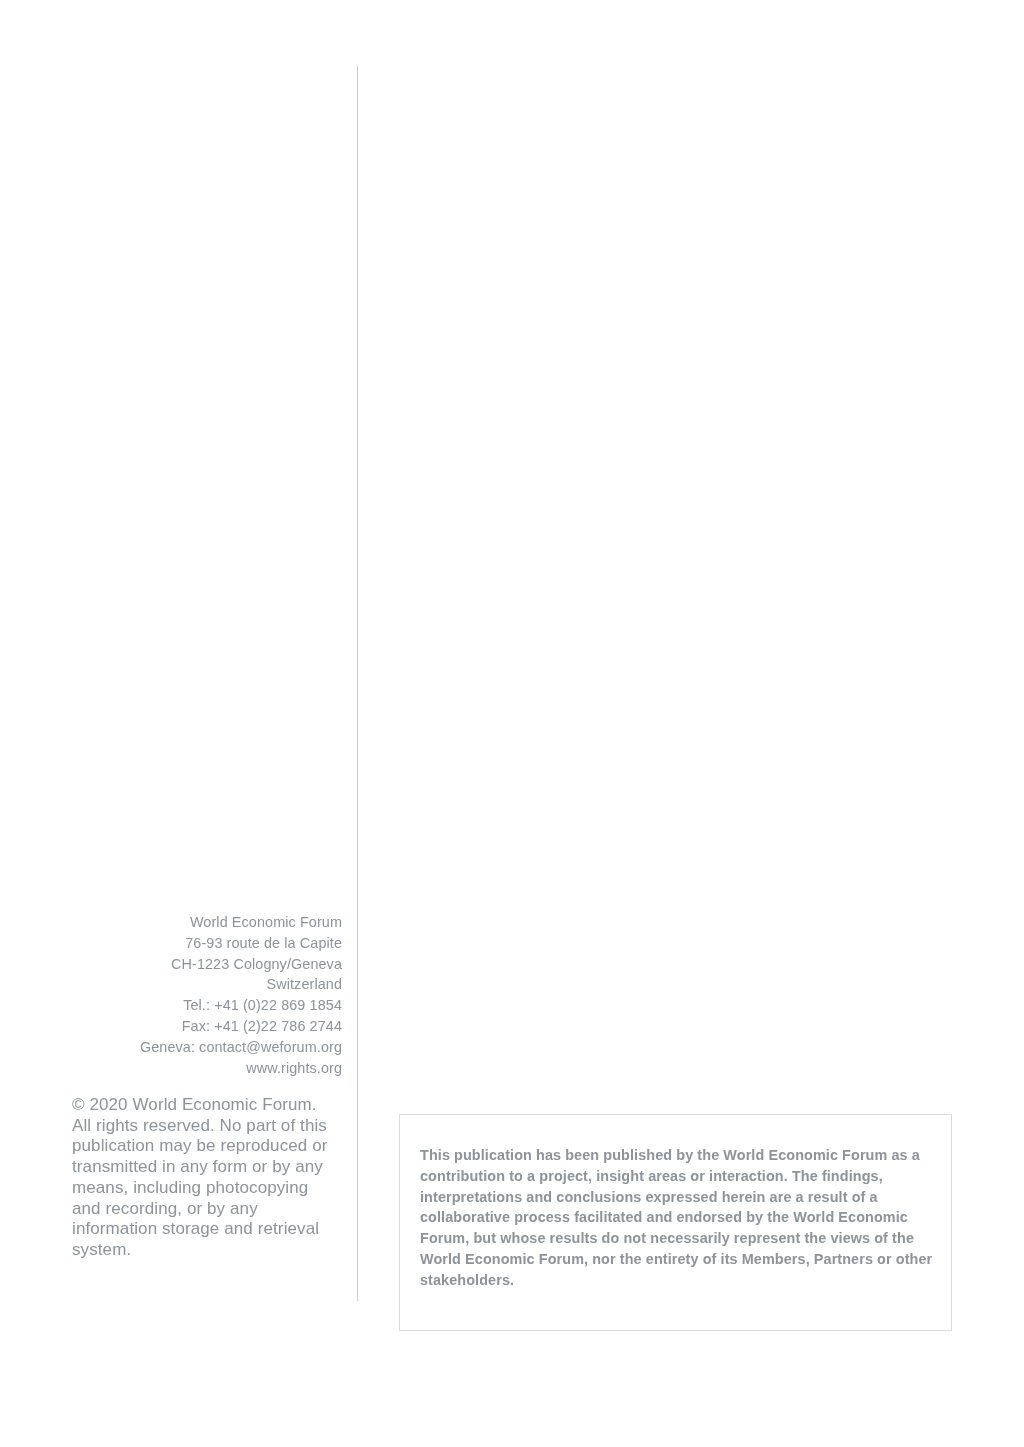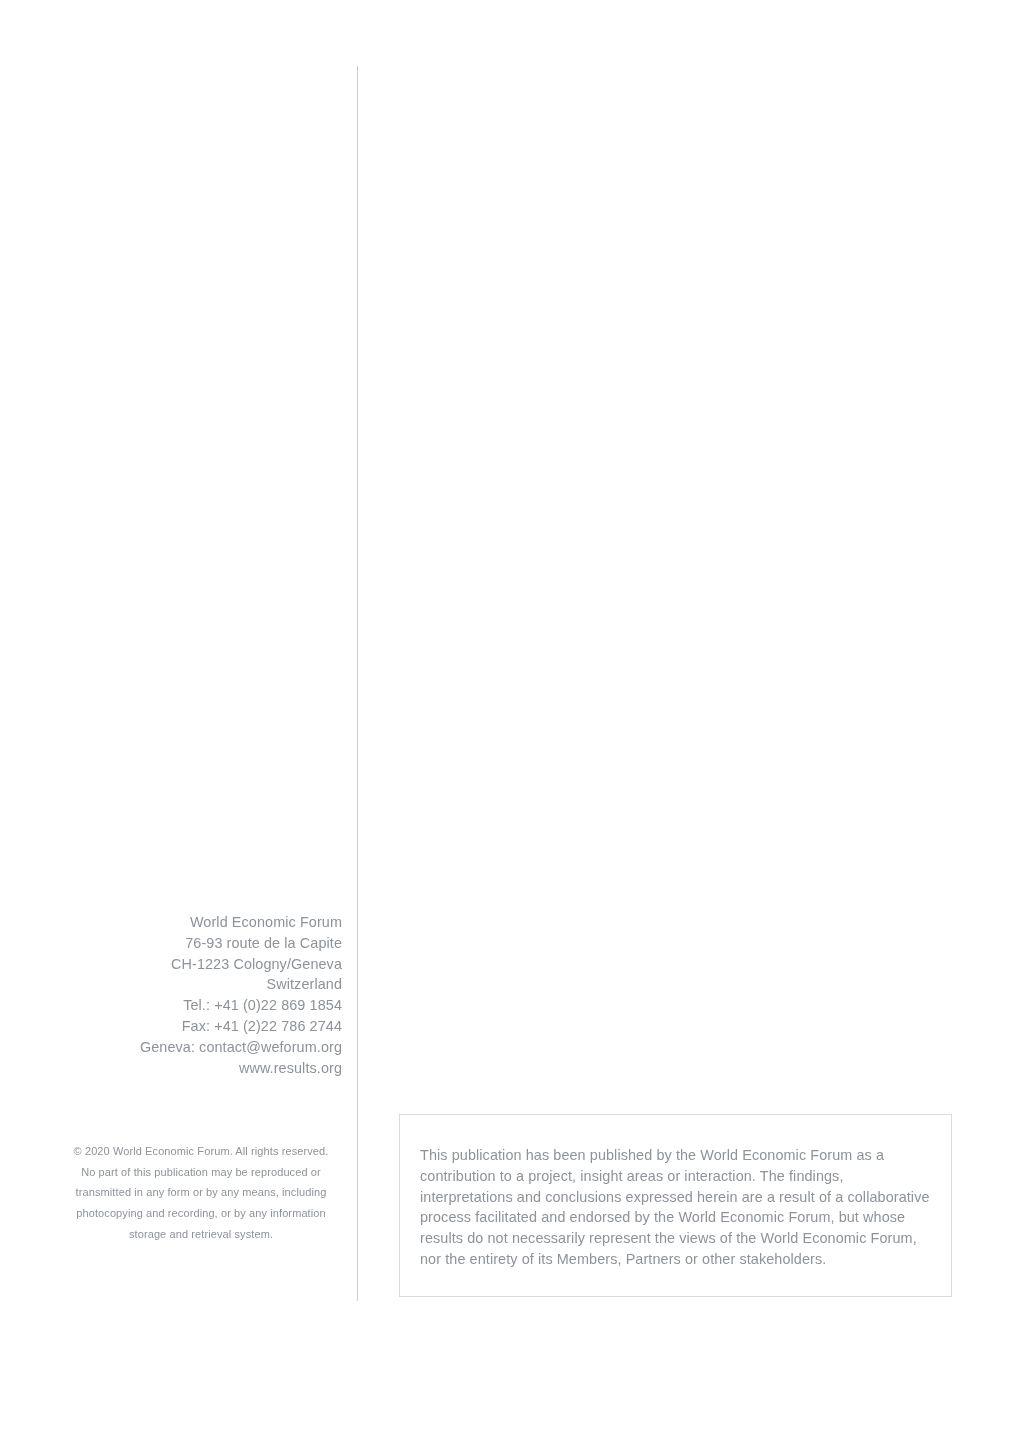--- a/index.html
+++ b/index.html
@@ -39,38 +39,38 @@
     text-align: right;
   }
   .contact-block div {
     white-space: nowrap;
   }
 
   
   .copyright-block {
     position: absolute;
     left: 72px;
-    top: 1141px;
+    top: 1095px;
     width: 258px;
-    font-size: 11px;
+    font-size: 17px;
     line-height: 20.7px;
     color: #8d9399;
     letter-spacing: 0.1px;
-    text-align: center;
   }
 
   
   .disclaimer-box {
     position: absolute;
     left: 399px;
     top: 1114px;
     width: 553px;
-    height: 183px;
+    height: 217px;
     border: 1px solid #d8dcdf;
     box-sizing: border-box;
+    font-weight: bold;
   }
   .disclaimer-text {
     position: absolute;
     left: 20px;
     top: 30px;
     width: 516px;
     font-size: 14.4px;
     line-height: 20.8px;
     color: #8d9399;
     letter-spacing: 0.1px;
@@ -82,20 +82,20 @@
 <div class="vrule"></div>
 
 <div class="contact-block">
   <div>World Economic Forum</div>
   <div>76-93 route de la Capite</div>
   <div>CH-1223 Cologny/Geneva</div>
   <div>Switzerland</div>
   <div>Tel.: +41 (0)22 869 1854</div>
   <div>Fax: +41 (2)22 786 2744</div>
   <div>Geneva: contact@weforum.org</div>
-  <div>www.results.org</div>
+  <div>www.rights.org</div>
 </div>
 
 <div class="copyright-block">© 2020 World Economic Forum. All rights reserved. No part of this publication may be reproduced or transmitted in any form or by any means, including photocopying and recording, or by any information storage and retrieval system.</div>
 
 <div class="disclaimer-box">
   <div class="disclaimer-text">This publication has been published by the World Economic Forum as a contribution to a project, insight areas or interaction. The findings, interpretations and conclusions expressed herein are a result of a collaborative process facilitated and endorsed by the World Economic Forum, but whose results do not necessarily represent the views of the World Economic Forum, nor the entirety of its Members, Partners or other stakeholders.</div>
 </div>
 
 </body></html>

